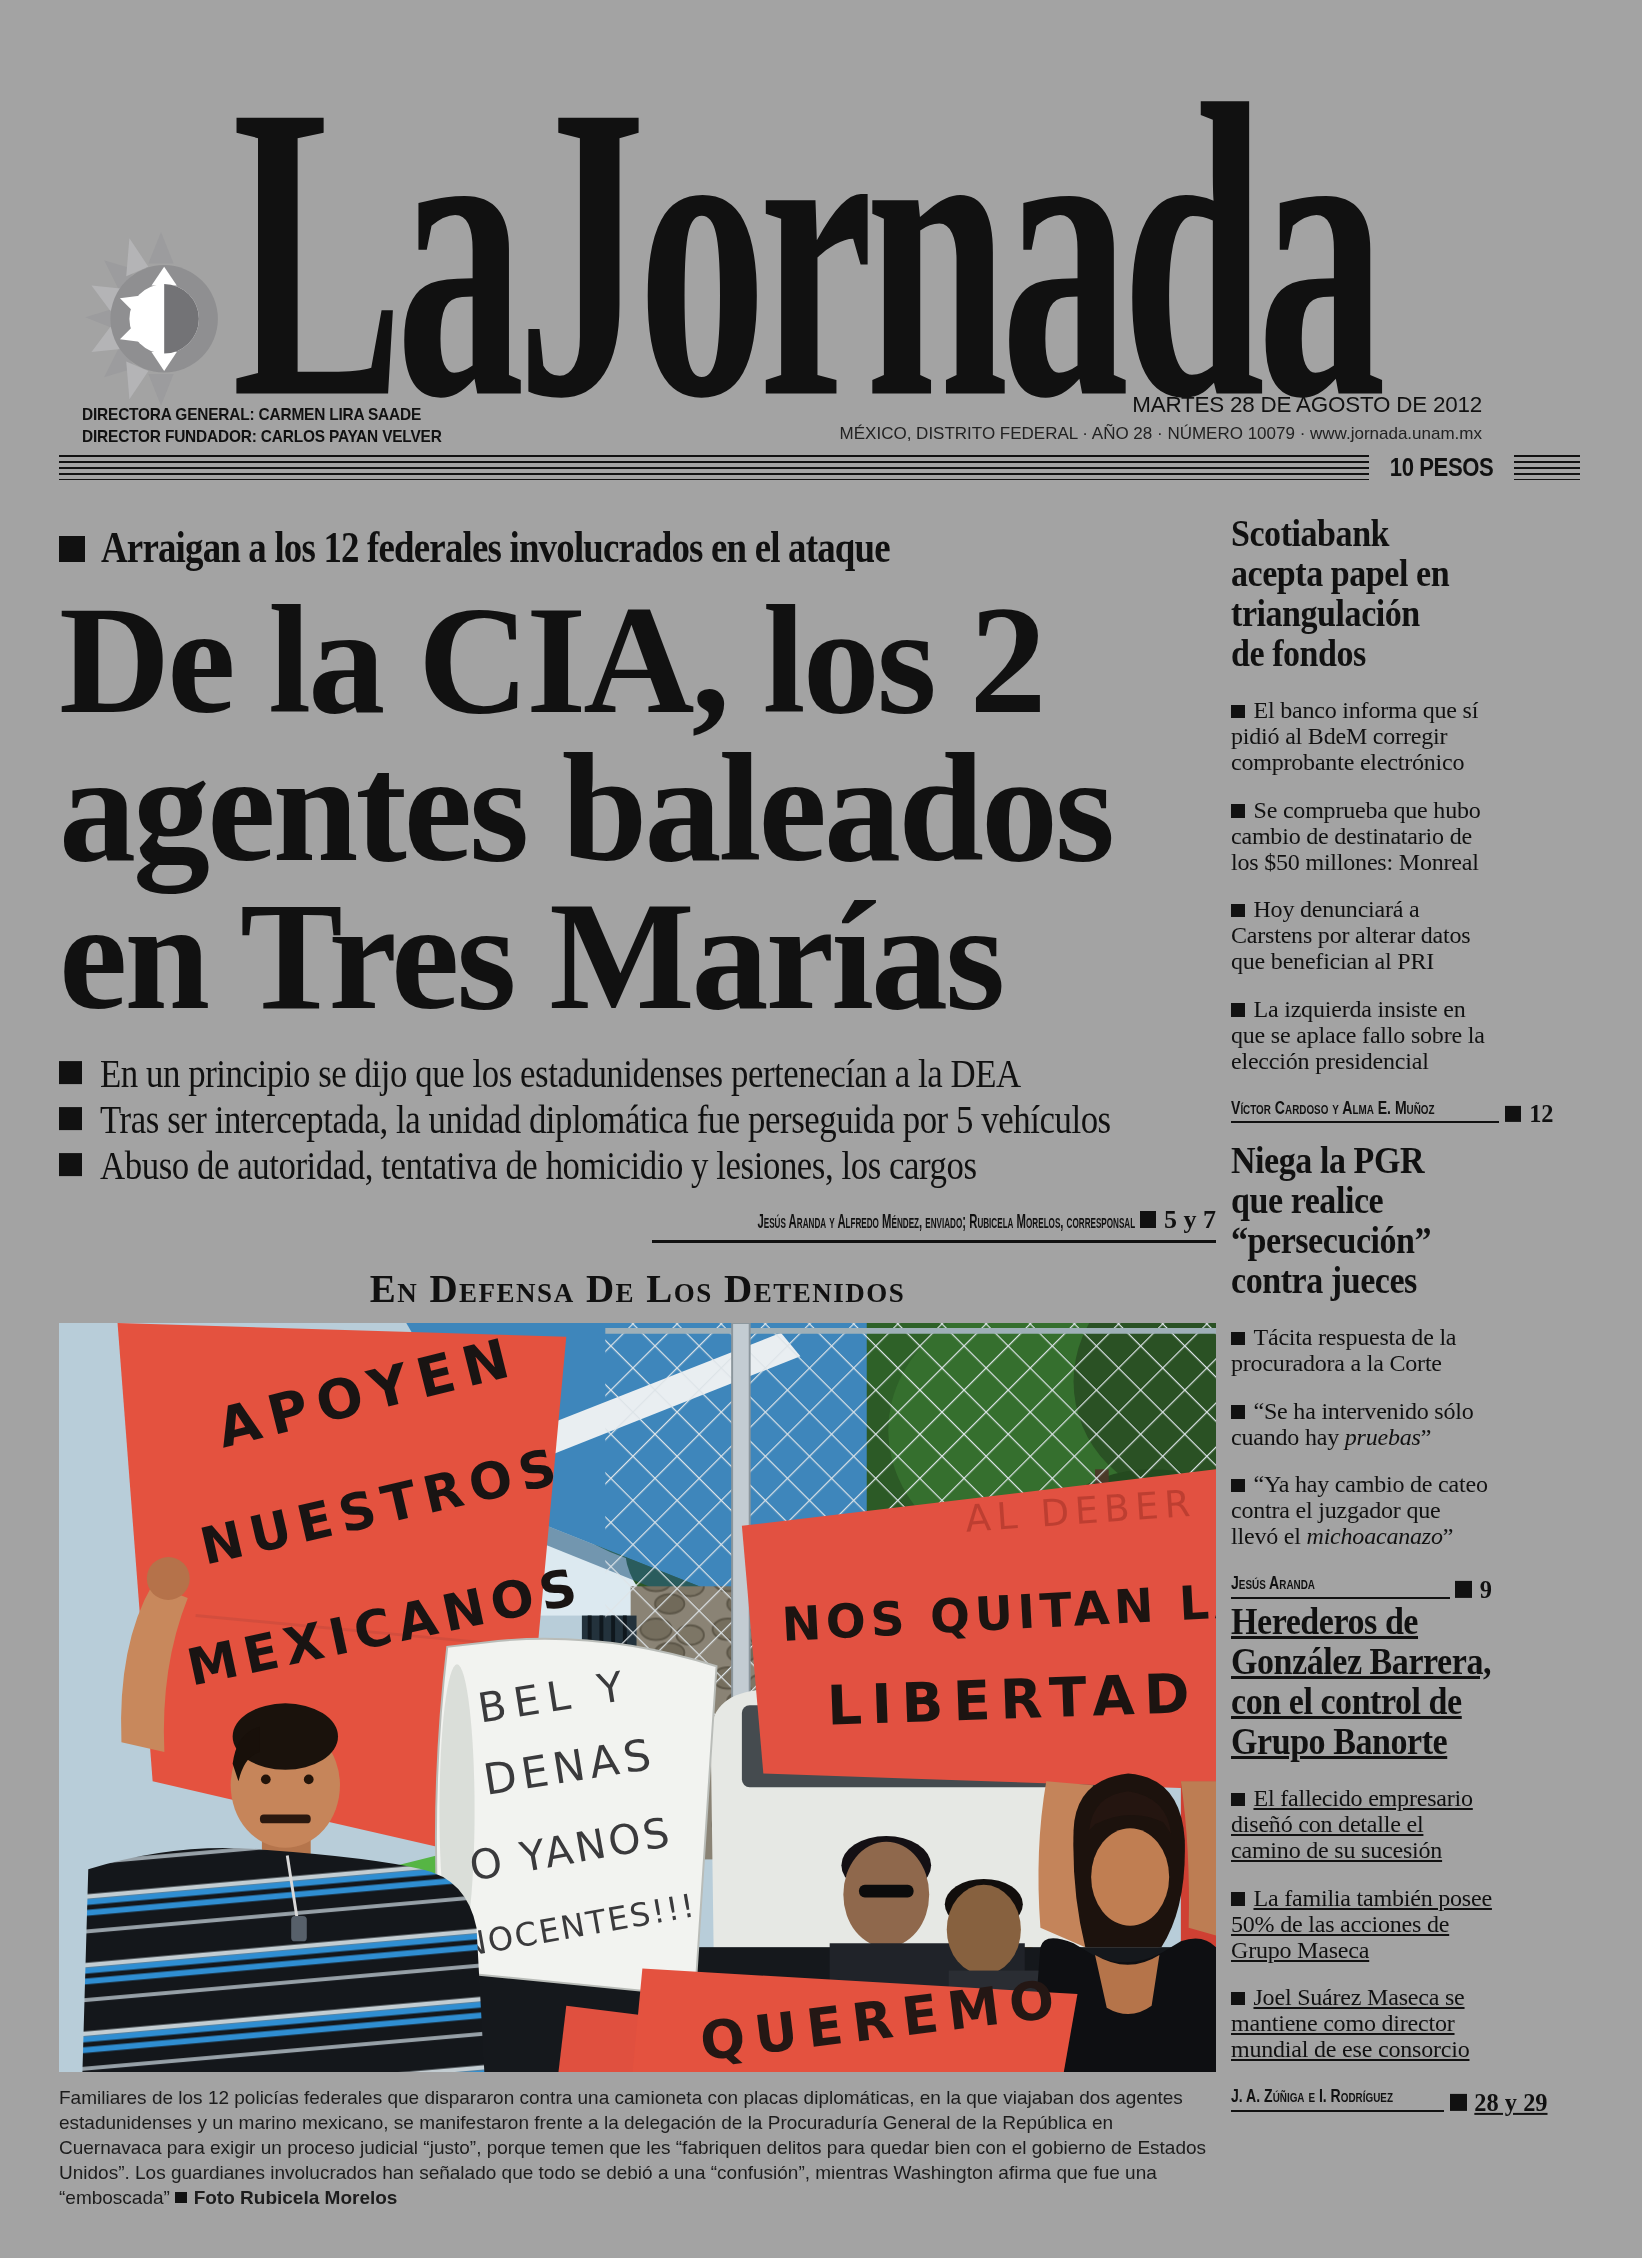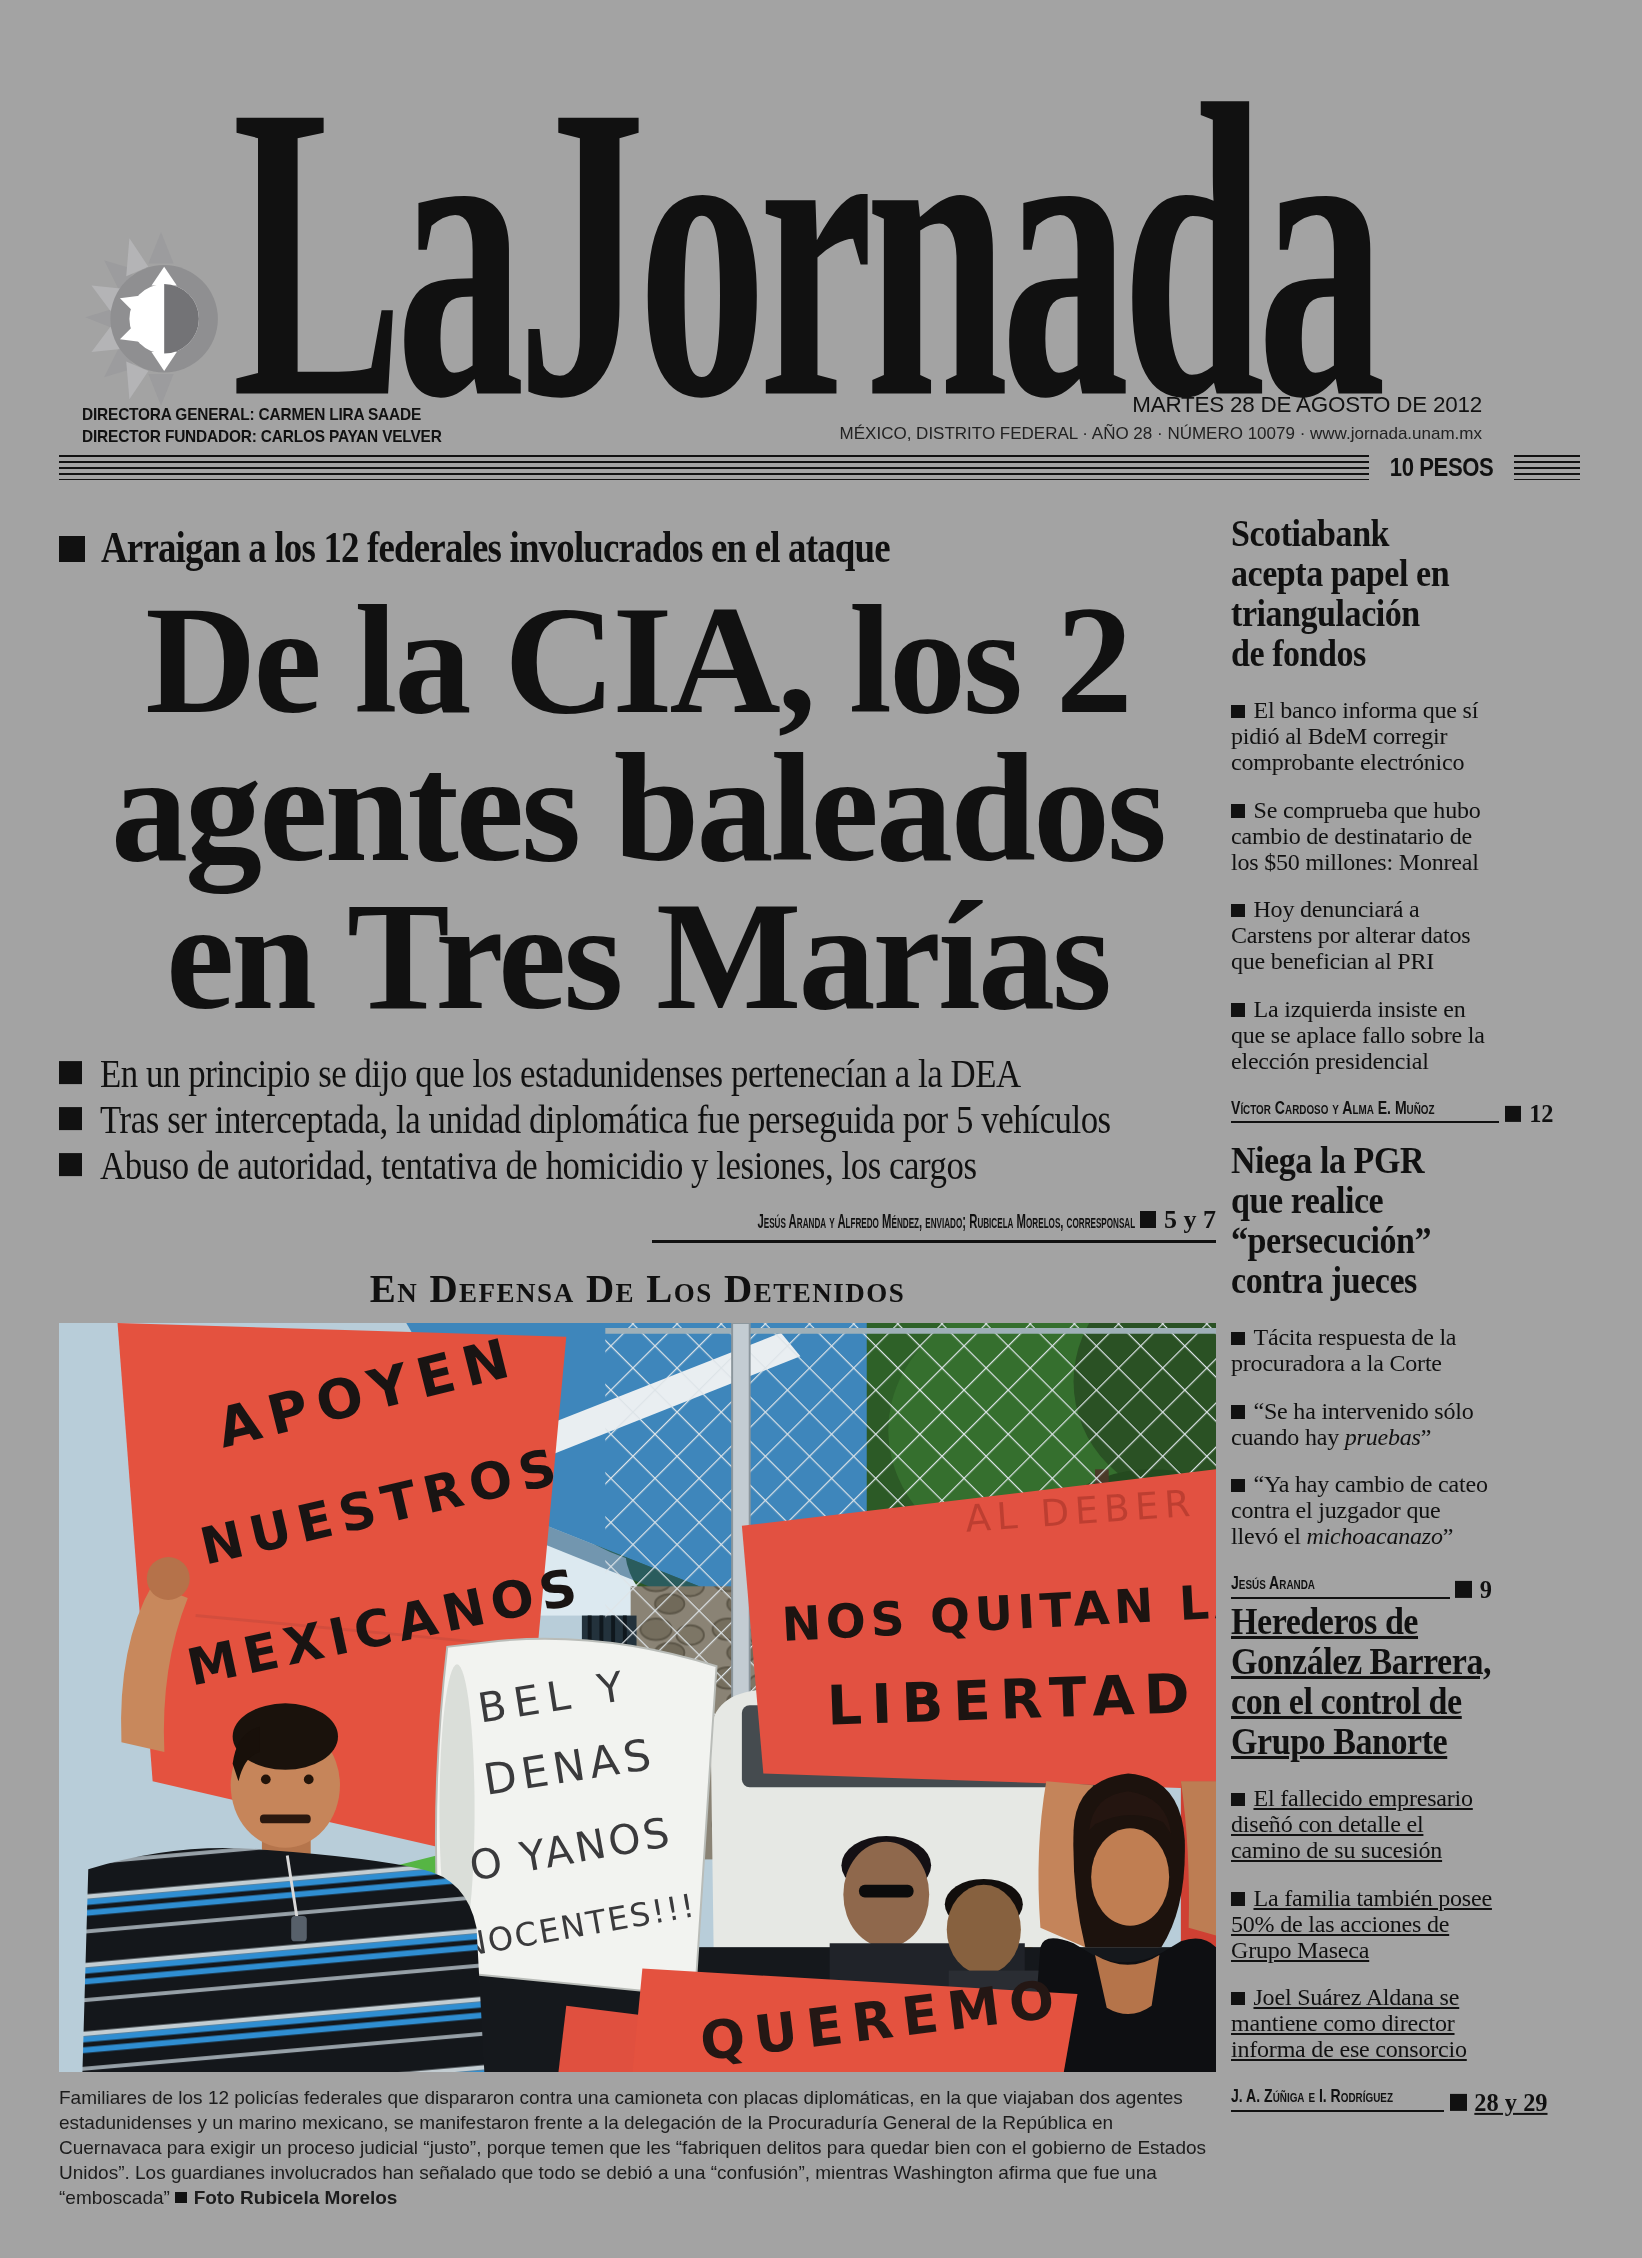--- a/index.html
+++ b/index.html
@@ -25,21 +25,21 @@
   .sq{display:inline-block;background:#111;}
   .sqL{width:26px;height:26px;margin-right:15.6px;}
   .sqM{width:23.4px;height:23.4px;margin-right:17.6px;transform:translateY(-2.9px);}
   .sqS{width:13.7px;height:13.7px;margin-right:8.8px;}
   .sqP{width:16.6px;height:16.6px;margin-right:7.8px;}
   .sqC{width:11.7px;height:11.7px;margin-right:6.8px;transform:translateY(-1px);}
   
   .main{position:absolute;left:59px;top:525px;width:1157px;}
   .kicker{font-weight:bold;font-size:45px;line-height:1;white-space:nowrap;}
   .kicker .kt{display:inline-block;transform:scaleX(0.82);transform-origin:left;letter-spacing:-1px;}
-  .headline{margin-top:15.6px;font-weight:bold;font-size:154px;line-height:148px;letter-spacing:-2.9px;text-align:center;}
+  .headline{margin-top:15.6px;font-weight:bold;font-size:154px;line-height:148px;letter-spacing:-2.9px;}
   .bullets{margin-top:21.5px;}
   .bullets p{margin:0;font-size:40px;line-height:46px;white-space:nowrap;}
   .bullets .bt{display:inline-block;transform:scaleX(0.87);transform-origin:left;letter-spacing:-0.5px;}
   .main-byline{margin-left:593px;margin-top:15.6px;border-bottom:3.9px solid #111;display:flex;
         justify-content:flex-end;align-items:baseline;gap:4px;padding-bottom:4.9px;}
   .mb-name{font-family:"Liberation Sans",sans-serif;font-variant:small-caps;font-weight:bold;font-size:19.5px;
         white-space:nowrap;transform:scaleX(0.58);transform-origin:right bottom;}
   .pageref{font-weight:bold;font-size:26px;white-space:nowrap;}
   .photo-title{margin-top:23.4px;text-align:center;font-variant:small-caps;font-weight:bold;
         font-size:39px;letter-spacing:1.5px;}
@@ -317,21 +317,21 @@
     <div class="story story3">
       <div class="s-head">
         <div>Herederos de</div>
         <div>González Barrera,</div>
         <div>con el control de</div>
         <div>Grupo Banorte</div>
       </div>
       <div class="s-bullets">
         <p><span class="sq sqS"></span><span>El fallecido empresario diseñó con detalle el camino de su sucesión</span></p>
         <p><span class="sq sqS"></span><span>La familia también posee 50% de las acciones de Grupo Maseca</span></p>
-        <p><span class="sq sqS"></span><span>Joel Suárez Aldana se mantiene como director informa de ese consorcio</span></p>
+        <p><span class="sq sqS"></span><span>Joel Suárez Maseca se mantiene como director mundial de ese consorcio</span></p>
       </div>
       <div class="s-byline">
         <div class="sb-name"><span>J. A. Zúñiga e I. Rodríguez</span></div>
         <div class="sb-ref"><span class="sq sqP"></span><span>28 y 29</span></div>
       </div>
     </div>
 
   </div>
 </div>
 

